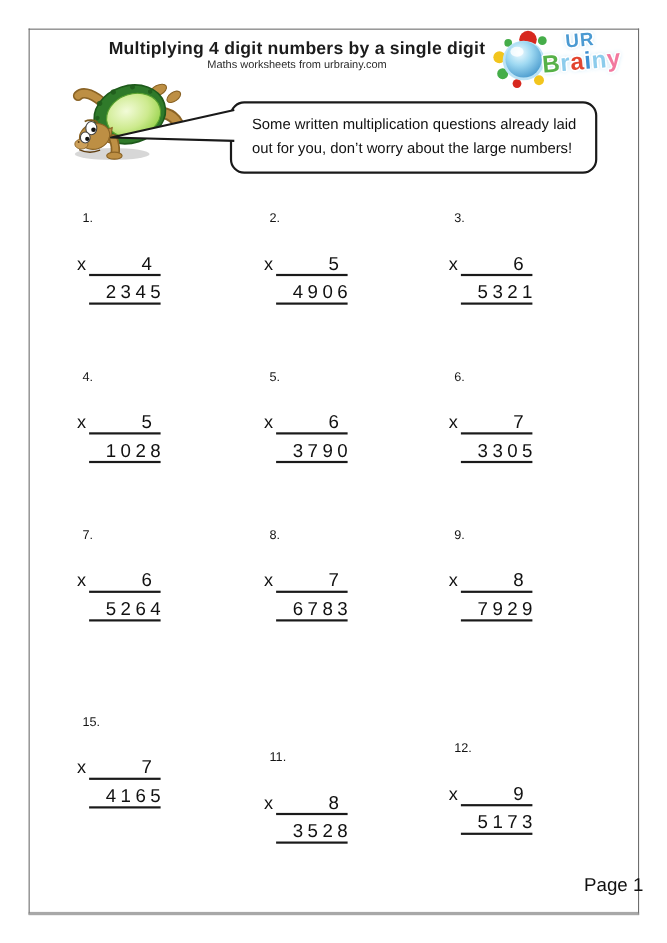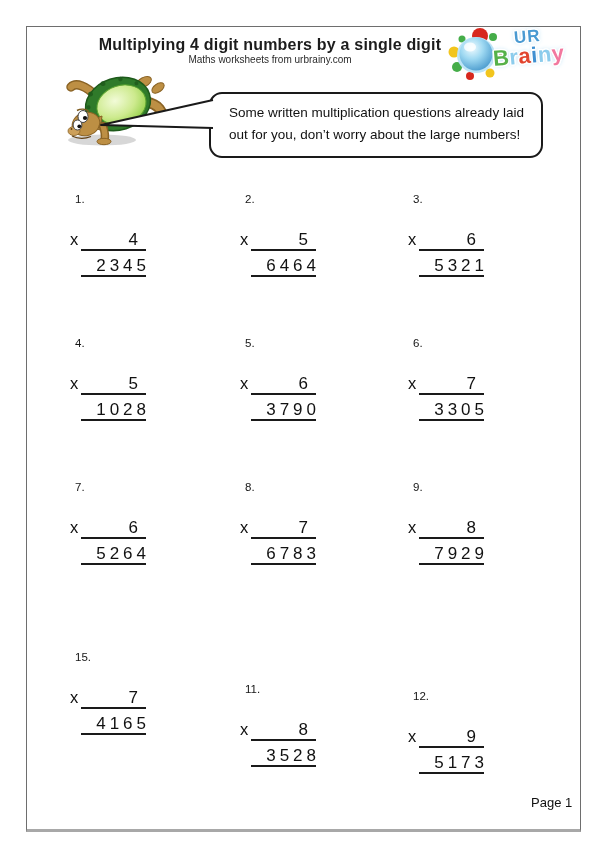--- a/index.html
+++ b/index.html
@@ -55,21 +55,21 @@
     font-size:17px; letter-spacing:4px; color:#111;margin-top:48px;
   }
   .p-xrow {
     position:absolute; left:2px; top:37px; width:76px;
     display:flex; justify-content:space-between; align-items:baseline;
     font-size:16.5px; color:#111;
   }
   .p-mult { padding-right:8px; font-size:17px; }
   .p-line1 { position:absolute; left:13px; top:56px; width:65px; border-top:2px solid #1a1a1a; }
   .p-line2 { position:absolute; left:13px; top:82px; width:65px; border-top:2px solid #1a1a1a; }
-  .footer { position:absolute; left:531px; top:795px; font-size:13px; color:#111; }
+  .footer { position:absolute; left:531px; top:795px; font-size:17px; color:#111; }
 </style>
 </head>
 <body>
 
 <div class="frame"></div>
 
 <div class="title">Multiplying 4 digit numbers by a single digit</div>
 <div class="subtitle">Maths worksheets from urbrainy.com</div>
 
 <div class="logo">
@@ -155,21 +155,21 @@
   <div class="p-top">2345</div>
   <div class="p-xrow">
       <span>x</span>
       <span class="p-mult">4</span>
     </div>
   <div class="p-line1"></div>
   <div class="p-line2"></div>
 </div>
 <div class="prob" style="left:238px;top:193px">
   <div class="p-num">2.</div>
-  <div class="p-top">6464</div>
+  <div class="p-top">4906</div>
   <div class="p-xrow">
       <span>x</span>
       <span class="p-mult">5</span>
     </div>
   <div class="p-line1"></div>
   <div class="p-line2"></div>
 </div>
 <div class="prob" style="left:406px;top:193px">
   <div class="p-num">3.</div>
   <div class="p-top">5321</div>
@@ -256,21 +256,21 @@
 <div class="prob" style="left:238px;top:683px">
   <div class="p-num">11.</div>
   <div class="p-top">3528</div>
   <div class="p-xrow">
       <span>x</span>
       <span class="p-mult">8</span>
     </div>
   <div class="p-line1"></div>
   <div class="p-line2"></div>
 </div>
-<div class="prob" style="left:406px;top:690px">
+<div class="prob" style="left:406px;top:675px">
   <div class="p-num">12.</div>
   <div class="p-top">5173</div>
   <div class="p-xrow">
       <span>x</span>
       <span class="p-mult">9</span>
     </div>
   <div class="p-line1"></div>
   <div class="p-line2"></div>
 </div>
 

